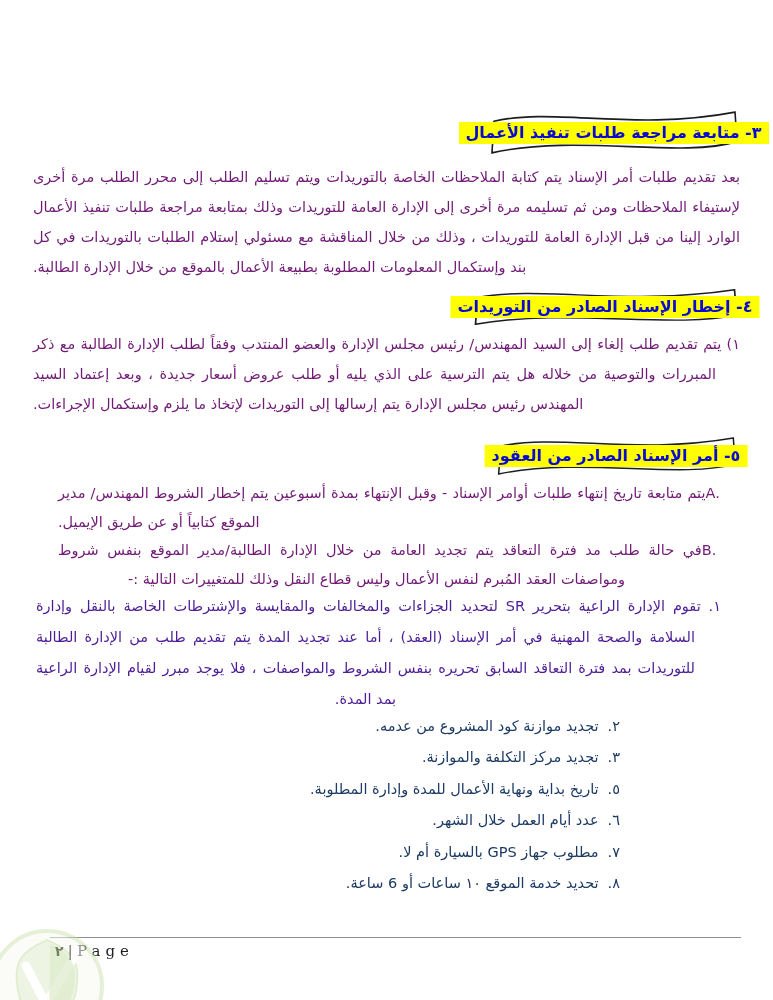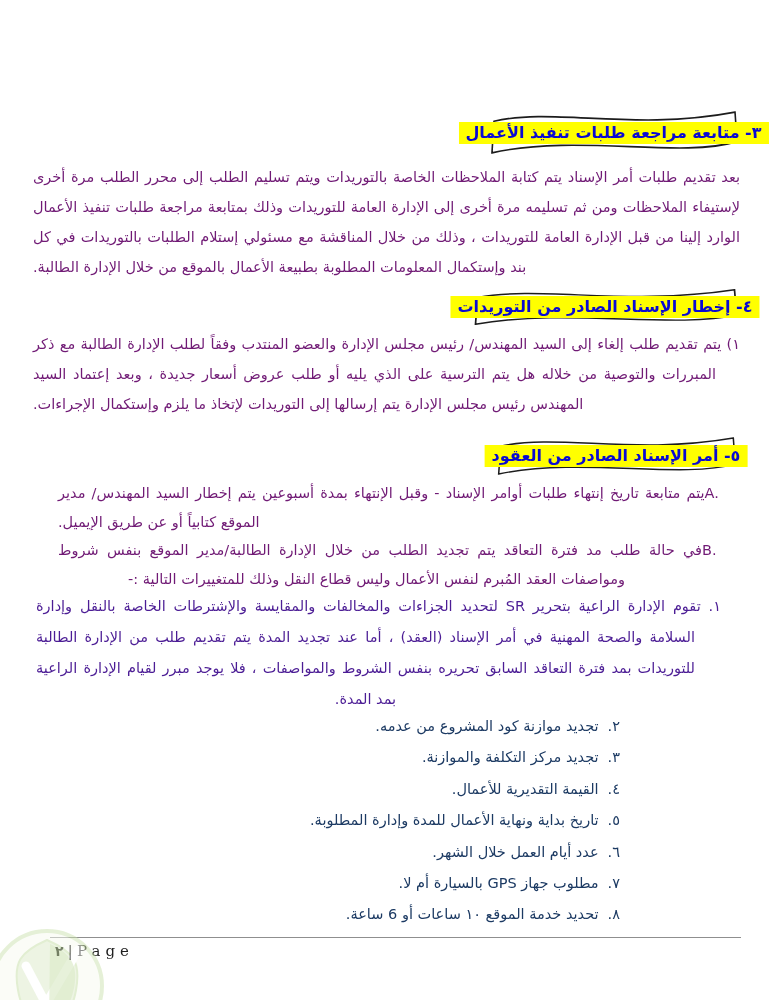--- a/index.html
+++ b/index.html
@@ -79,35 +79,34 @@
   </div>
 
   <div class="banner" id="banner-5">
     <svg viewBox="0 0 260 58" preserveAspectRatio="none">
       <path d="M10,18 C70,4 150,28 252,9 L254,38 C195,55 95,30 8,49 Z" fill="#ffffff" stroke="#1c1c1c" stroke-width="1.6"></path>
     </svg>
     <div class="hl">٥- أمر الإسناد الصادر من العقود</div>
   </div>
 
   <div class="para last-left" id="item-A">
-    <span class="marker lat">A. </span><span>يتم متابعة تاريخ إنتهاء طلبات أوامر الإسناد - وقبل الإنتهاء بمدة أسبوعين يتم إخطار السيد المهندس/ مدير الموقع كتابياً أو عن طريق الإيميل.</span>
+    <span class="marker lat">A. </span><span>يتم متابعة تاريخ إنتهاء طلبات أوامر الإسناد - وقبل الإنتهاء بمدة أسبوعين يتم إخطار الشروط المهندس/ مدير الموقع كتابياً أو عن طريق الإيميل.</span>
   </div>
 
   <div class="para last-center" id="item-B">
-    <span class="marker lat">B. </span><span>في حالة طلب مد فترة التعاقد يتم تجديد الطلب من خلال الإدارة الطالبة/مدير الموقع بنفس شروط ومواصفات العقد المُبرم لنفس الأعمال وليس قطاع النقل وذلك للمتغييرات التالية :-</span>
+    <span class="marker lat">B. </span><span>في حالة طلب مد فترة التعاقد يتم تجديد العامة من خلال الإدارة الطالبة/مدير الموقع بنفس شروط ومواصفات العقد المُبرم لنفس الأعمال وليس قطاع النقل وذلك للمتغييرات التالية :-</span>
   </div>
 
   <div class="para last-center" id="item-n1">
     <span class="marker">١. </span><span>تقوم الإدارة الراعية بتحرير SR لتحديد الجزاءات والمخالفات والمقايسة والإشترطات الخاصة بالنقل وإدارة السلامة والصحة المهنية في أمر الإسناد (العقد) ، أما عند تجديد المدة يتم تقديم طلب من الإدارة الطالبة للتوريدات بمد فترة التعاقد السابق تحريره بنفس الشروط والمواصفات ، فلا يوجد مبرر لقيام الإدارة الراعية بمد المدة.</span>
   </div>
 
   <ul id="num-stack">
     <li><span class="marker">٢.</span><span>تجديد موازنة كود المشروع من عدمه.</span></li>
     <li><span class="marker">٣.</span><span>تجديد مركز التكلفة والموازنة.</span></li>
-    <li><span class="marker">٤.</span><span>القيمة التقديرية للأعمال.</span></li>
     <li><span class="marker">٥.</span><span>تاريخ بداية ونهاية الأعمال للمدة وإدارة المطلوبة.</span></li>
     <li><span class="marker">٦.</span><span>عدد أيام العمل خلال الشهر.</span></li>
     <li><span class="marker">٧.</span><span>مطلوب جهاز GPS بالسيارة أم لا.</span></li>
     <li><span class="marker">٨.</span><span>تحديد خدمة الموقع ١٠ ساعات أو 6 ساعة.</span></li>
   </ul>
 
   <div class="footer-rule"></div>
   <div class="footer-text">
     <span class="pnum">٢</span>
     <span class="bar">|</span>

